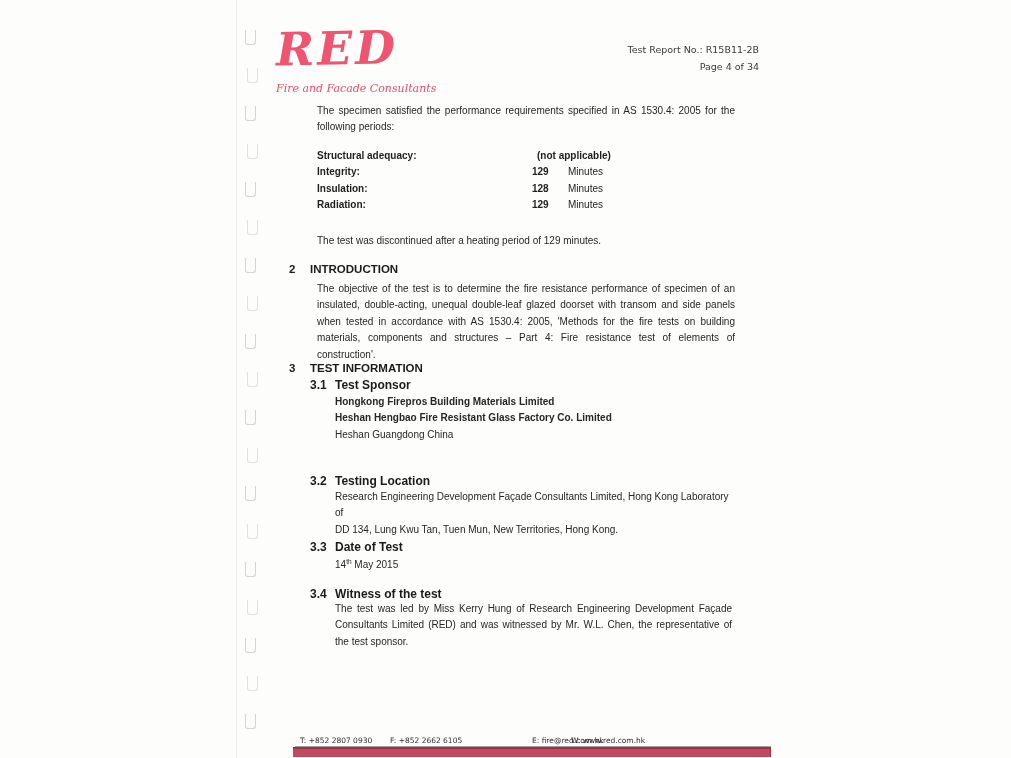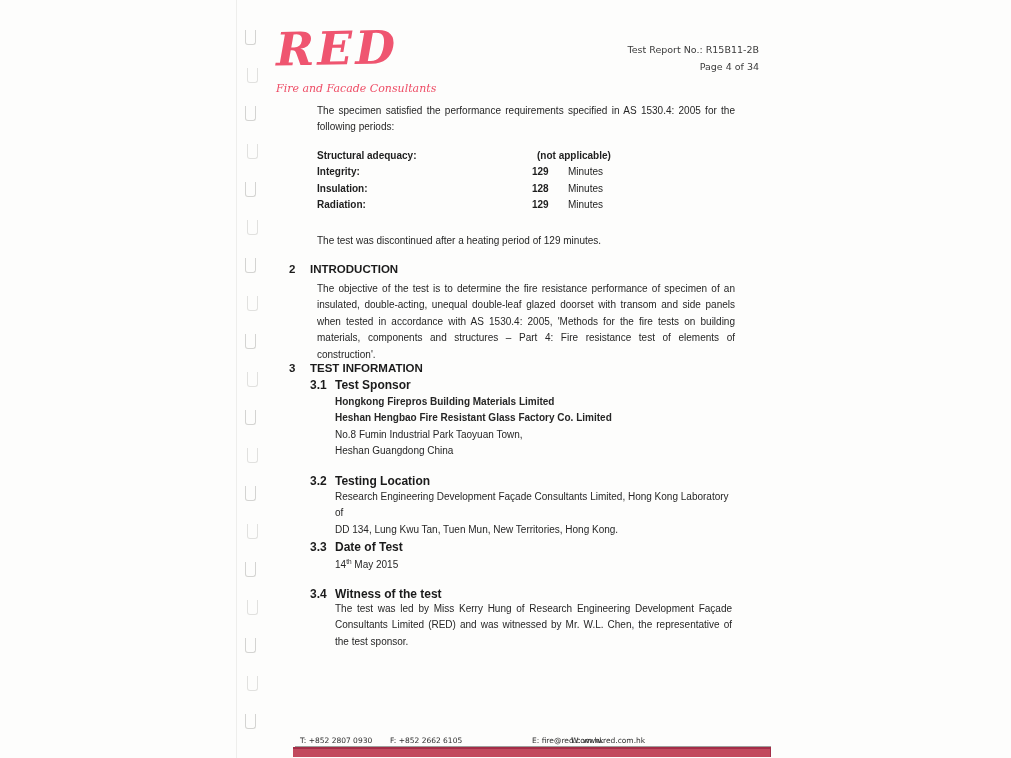--- a/index.html
+++ b/index.html
@@ -147,21 +147,20 @@
   <div class="sec-head" style="top:362px">
     <span class="sec-num">3</span><span>TEST INFORMATION</span>
   </div>
 
   <div class="sub-head" style="top:378px">
     <span class="sub-num">3.1</span><span>Test Sponsor</span>
   </div>
   <div class="sub-body" style="top:394px">
     <div class="bold">Hongkong Firepros Building Materials Limited</div>
     <div class="bold">Heshan Hengbao Fire Resistant Glass Factory Co. Limited</div>
-    <div>No.8 Fumin Industrial Park Taoyuan Town,</div>
     <div>Heshan Guangdong China</div>
   </div>
 
   <div class="sub-head" style="top:474px">
     <span class="sub-num">3.2</span><span>Testing Location</span>
   </div>
   <div class="sub-body" style="top:489px">
     <div>Research Engineering Development Façade Consultants Limited, Hong Kong Laboratory of</div>
     <div>DD 134, Lung Kwu Tan, Tuen Mun, New Territories, Hong Kong.</div>
   </div>

